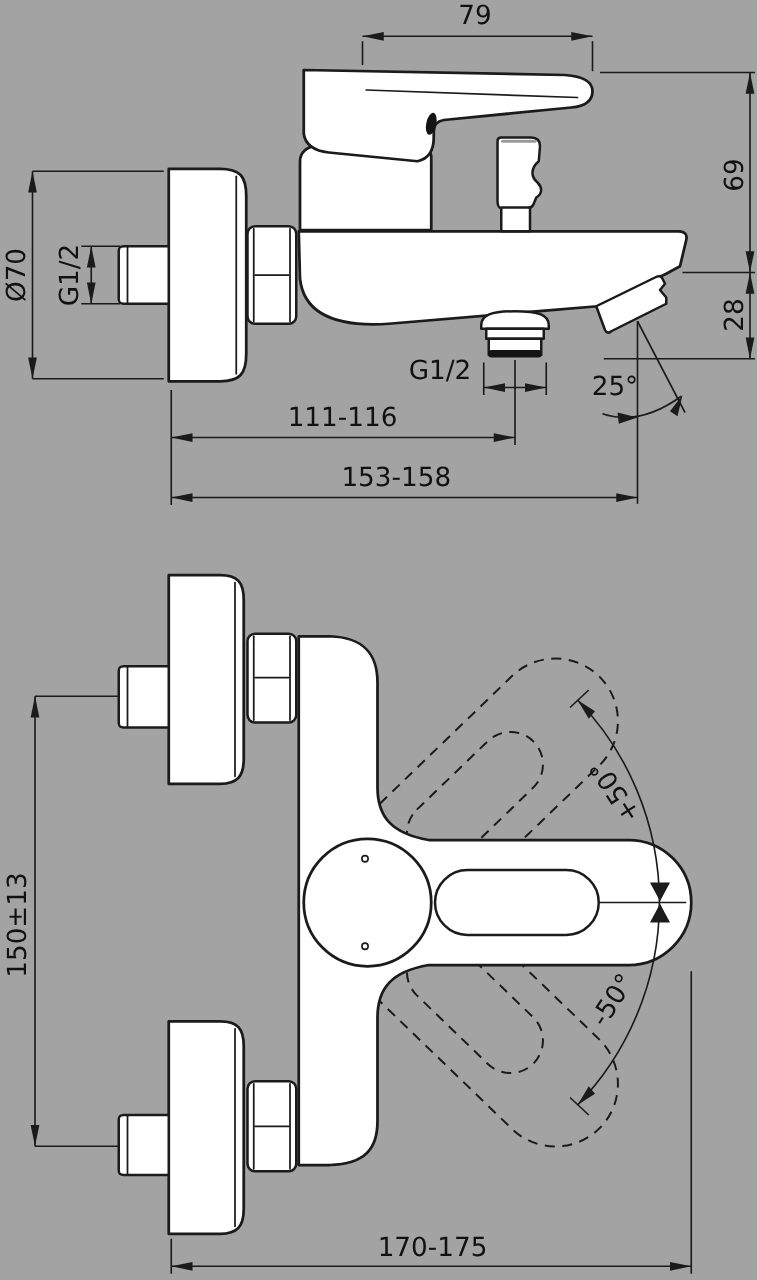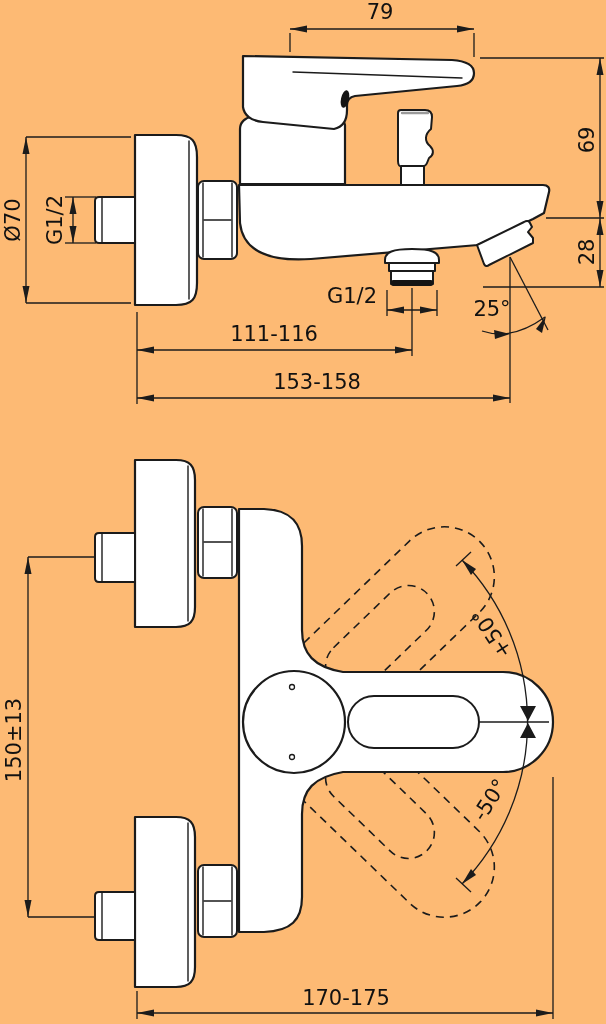--- a/index.html
+++ b/index.html
@@ -1,16 +1,16 @@
 <!DOCTYPE html>
 <html><head>
 <meta charset="utf-8">
 <style>
   html,body{margin:0;padding:0;background:#ffffff;}
-  .page{width:606px;height:1024px;background:#fdba74;position:relative;overflow:hidden;}
+  .page{width:606px;height:1024px;background:#a3a3a3;position:relative;overflow:hidden;}
   svg{display:block;}
   .outline{fill:#ffffff;stroke:#1b1b1b;stroke-width:2.2;stroke-linejoin:round;stroke-linecap:round;}
   .outline2{fill:#ffffff;stroke:#1b1b1b;stroke-width:2;stroke-linejoin:round;stroke-linecap:round;}
   .inner{fill:none;stroke:#1b1b1b;stroke-width:1.4;stroke-linecap:round;}
   .thin{fill:none;stroke:#1b1b1b;stroke-width:1.3;stroke-linecap:butt;}
   .dashed{fill:none;stroke:#1b1b1b;stroke-width:1.6;stroke-dasharray:8 6;stroke-linejoin:round;}
   .arrow{fill:#1b1b1b;stroke:none;}
   .blackfill{fill:#141414;stroke:none;}
   .grayline{fill:none;stroke:#9a9a9a;stroke-width:2.4;stroke-linecap:round;}
   .dimtext{font-family:"DejaVu Sans","Liberation Sans",sans-serif;font-size:21px;fill:#111;}

